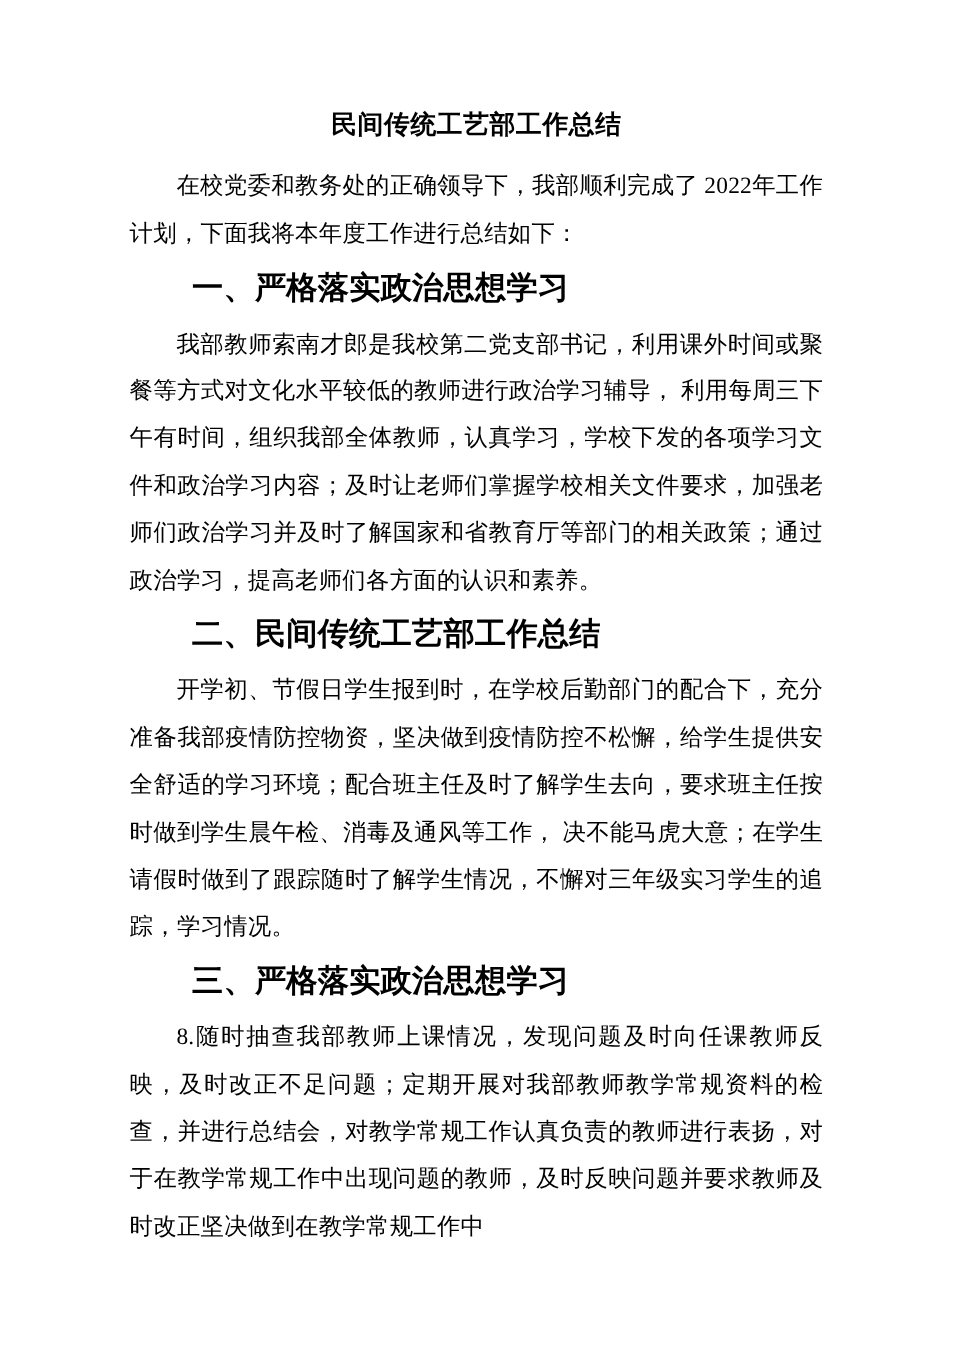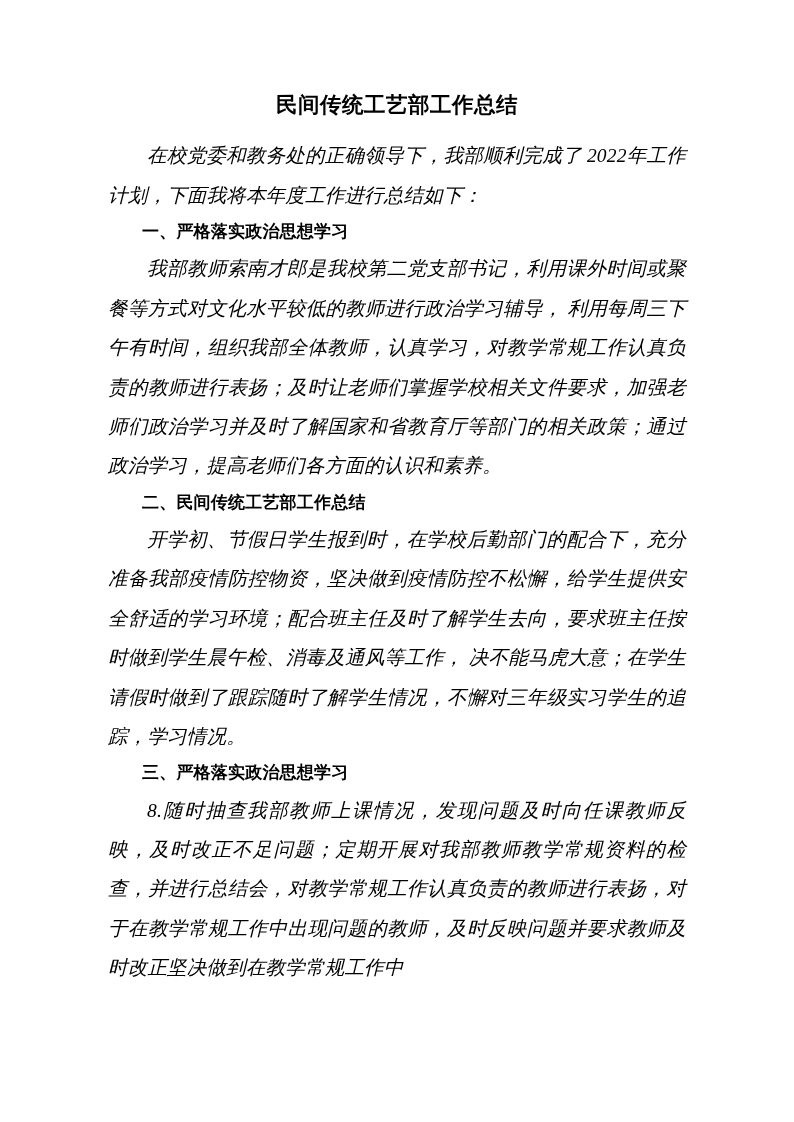--- a/index.html
+++ b/index.html
@@ -32,43 +32,42 @@
     font-family: "DejaVu Sans", "Liberation Sans", sans-serif;
   }
   p.para {
     margin: 0;
     font-size: 19.5px;
     line-height: 2.02;
     text-align: justify;
     text-justify: inter-ideograph;
     text-indent: 2em;
     letter-spacing: 0.2px;
-    font-style: italic;
   }
   h2.heading {
     margin: 0;
-    font-size: 17px;
+    font-size: 26px;
     line-height: 2.02;
     text-indent: 2em;
     font-weight: bold;
-    font-family: Liberation Serif, serif;
+    font-family: Liberation Mono, monospace;
     letter-spacing: 0.2px;
   }
 </style>
 </head>
 <body>
 
 <div class="page">
   <h1 class="doc-title">民间传统工艺部工作总结</h1>
 
   <p class="para">在校党委和教务处的正确领导下，我部顺利完成了 2022年工作计划，下面我将本年度工作进行总结如下：</p>
 
   <h2 class="heading">一、严格落实政治思想学习</h2>
 
-  <p class="para">我部教师索南才郎是我校第二党支部书记，利用课外时间或聚餐等方式对文化水平较低的教师进行政治学习辅导， 利用每周三下午有时间，组织我部全体教师，认真学习，对教学常规工作认真负责的教师进行表扬；及时让老师们掌握学校相关文件要求，加强老师们政治学习并及时了解国家和省教育厅等部门的相关政策；通过政治学习，提高老师们各方面的认识和素养。</p>
+  <p class="para">我部教师索南才郎是我校第二党支部书记，利用课外时间或聚餐等方式对文化水平较低的教师进行政治学习辅导， 利用每周三下午有时间，组织我部全体教师，认真学习，学校下发的各项学习文件和政治学习内容；及时让老师们掌握学校相关文件要求，加强老师们政治学习并及时了解国家和省教育厅等部门的相关政策；通过政治学习，提高老师们各方面的认识和素养。</p>
 
   <h2 class="heading">二、民间传统工艺部工作总结</h2>
 
   <p class="para">开学初、节假日学生报到时，在学校后勤部门的配合下，充分准备我部疫情防控物资，坚决做到疫情防控不松懈，给学生提供安全舒适的学习环境；配合班主任及时了解学生去向，要求班主任按时做到学生晨午检、消毒及通风等工作， 决不能马虎大意；在学生请假时做到了跟踪随时了解学生情况，不懈对三年级实习学生的追踪，学习情况。</p>
 
   <h2 class="heading">三、严格落实政治思想学习</h2>
 
   <p class="para">8.随时抽查我部教师上课情况，发现问题及时向任课教师反映，及时改正不足问题；定期开展对我部教师教学常规资料的检查，并进行总结会，对教学常规工作认真负责的教师进行表扬，对于在教学常规工作中出现问题的教师，及时反映问题并要求教师及时改正坚决做到在教学常规工作中</p>
 </div>
 

